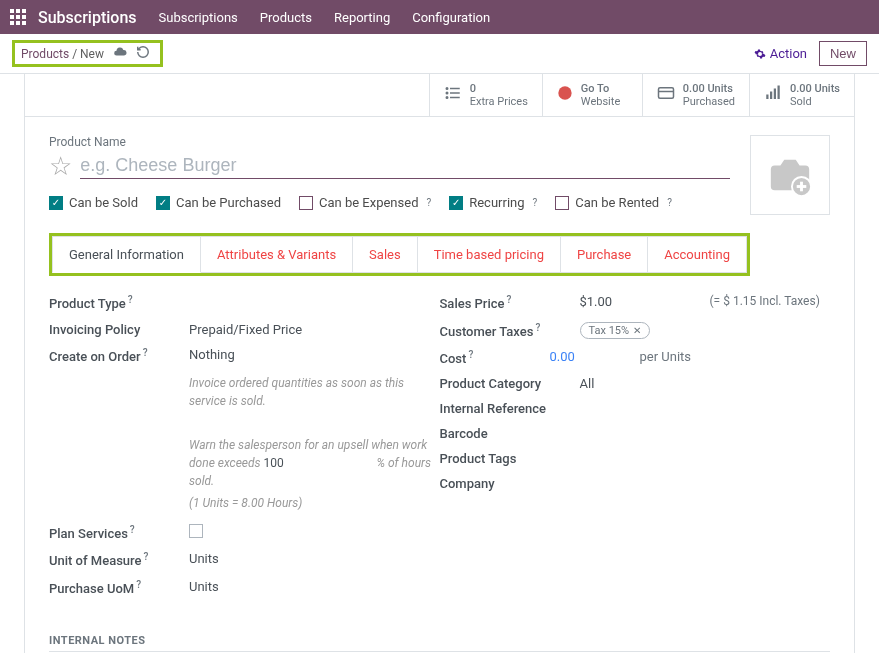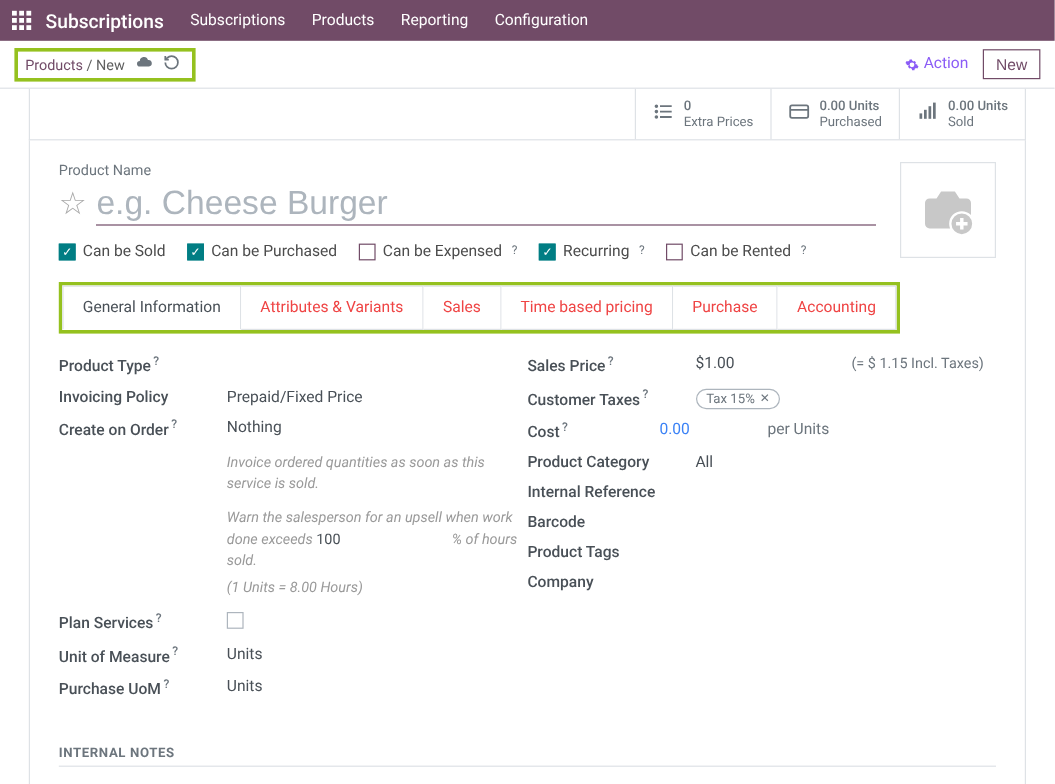--- a/index.html
+++ b/index.html
@@ -12,38 +12,38 @@
 .topbar .menu { display: flex; gap: 22px; font-size: 13px; }
 .topbar .menu-item { cursor: pointer; }
 
 .controlbar { height: 40px; border-bottom: 1px solid #dee2e6; display: flex; align-items: center; justify-content: space-between; padding: 0 12px; }
 .controlbar .left { display: flex; align-items: center; gap: 10px; }
 .highlight-box { border: 3px solid #95c11f; padding: 2px 10px 2px 6px; display: flex; align-items: center; gap: 8px; }
 .breadcrumb { font-size: 12px; color: #5f5f5f; }
 .breadcrumb .link { color: #714B67; }
 .cloud-icon, .discard-icon { color: #6c757d; cursor: pointer; }
 .controlbar .right { display: flex; align-items: center; gap: 12px; }
-.action-btn { color: #8b5cf6; cursor: pointer; font-size: 13px; display: flex; align-items: center; gap: 4px; }
+.action-btn { color: #4c1d95; cursor: pointer; font-size: 13px; display: flex; align-items: center; gap: 4px; }
 .new-btn { border: 1px solid #714B67; color: #714B67; padding: 4px 10px; font-size: 13px; background: #fff; cursor: pointer; }
 
 .sheet-wrap { padding: 0 24px; }
 .statbar { display: flex; justify-content: flex-end; border: 1px solid #dee2e6; border-top: none; margin: 0 0 0 0; }
 .stat-btn { border-left: 1px solid #dee2e6; padding: 8px 14px; display: flex; align-items: center; gap: 8px; min-width: 100px; cursor: pointer; }
 .stat-btn .icon { color: #6c757d; font-size: 16px; }
 .stat-btn .icon.red { color: #d9534f; }
 .stat-btn .text { display: flex; flex-direction: column; font-size: 11px; line-height: 1.2; color: #6c757d; }
 .stat-btn .text .val { font-weight: 500; }
 
 .sheet { border-left: 1px solid #dee2e6; border-right: 1px solid #dee2e6; border-bottom: 1px solid #dee2e6; padding: 18px 24px 24px 24px; }
 .title-row { display: flex; justify-content: space-between; gap: 20px; }
 .title-left { flex: 1; }
 .label-small { font-size: 12px; color: #6c757d; margin-bottom: 2px; display: block; }
 .name-row { display: flex; align-items: center; gap: 8px; }
 .star { font-size: 26px; color: #aaa; cursor: pointer; }
-.name-input { flex: 1; border: none; border-bottom: 1px solid #714B67; font-size: 28px; color: #adb5bd; padding: 2px 0; outline: none; background: transparent; }
+.name-input { flex: 1; border: none; border-bottom: 1px solid #714B67; font-size: 18px; color: #adb5bd; padding: 2px 0; outline: none; background: transparent; }
 .name-input::placeholder { color: #adb5bd; }
 .img-box { width: 80px; height: 80px; border: 1px solid #dee2e6; display: flex; align-items: center; justify-content: center; color: #adb5bd; cursor: pointer; }
 
 .checks { display: flex; gap: 18px; margin-top: 14px; font-size: 13px; flex-wrap: wrap; }
 .check { display: flex; align-items: center; gap: 6px; cursor: pointer; }
 .cbox { width: 14px; height: 14px; border: 1px solid #714B67; display: flex; align-items: center; justify-content: center; font-size: 10px; color: #fff; }
 .cbox.checked { background: #017e84; border-color: #017e84; }
 .cbox.unchecked { background: #fff; }
 .help { color: #6c757d; font-size: 10px; vertical-align: super; margin-left: 2px; }
 
@@ -53,21 +53,21 @@
 .tab { padding: 10px 16px; border: 1px solid #dee2e6; border-left: none; font-size: 13px; color: #ef4444; cursor: pointer; background: #fff; }
 .tab:first-child { border-left: 1px solid #dee2e6; }
 .tab.active { color: #495057; border-bottom-color: #fff; }
 
 .form-grid { display: flex; margin-top: 18px; }
 .col { flex: 1; }
 .frow { display: flex; margin-bottom: 10px; align-items: flex-start; font-size: 13px; }
 .flabel { width: 140px; color: #495057; font-weight: 500; }
 .fval { flex: 1; color: #495057; }
 .hint { color: #999; font-style: italic; font-size: 12px; margin: 6px 0 0 140px; line-height: 1.5; }
-.hint2 { color: #999; font-style: italic; font-size: 12px; margin: 10px 0 0 140px; line-height: 1.5; }
+.hint2 { color: #999; font-style: italic; font-size: 12px; margin: 26px 0 0 140px; line-height: 1.5; }
 .hint3 { color: #999; font-style: italic; font-size: 12px; margin: 6px 0 0 140px; }
 .inline-num { color: #495057; font-style: normal; display: inline-block; width: 110px; }
 .checkbox-small { width: 14px; height: 14px; border: 1px solid #adb5bd; display: inline-block; }
 .tag { display: inline-flex; align-items: center; border: 1px solid #adb5bd; border-radius: 10px; padding: 1px 8px; font-size: 11px; color: #6c757d; gap: 4px; }
 .tag .x { font-size: 10px; cursor: pointer; }
 .price-note { color: #6c757d; font-size: 12px; margin-left: 40px; }
 .three-col { display: flex; }
 .three-col .c1 { width: 110px; font-weight: 500; color: #495057; }
 .three-col .c2 { width: 90px; color: #3b82f6; }
 .three-col .c3 { color: #6c757d; }
@@ -141,20 +141,31 @@
             <circle cx="4" cy="12" r="1" fill="currentColor"></circle>
             <circle cx="4" cy="18" r="1" fill="currentColor"></circle>
           </svg>
       </span>
       <span class="text">
           <span class="val">0</span>
           <span>Extra Prices</span>
         </span>
     </div>
     <div class="stat-btn">
+      <span class="icon red">
+        <svg width="16" height="16" viewBox="0 0 24 24" fill="currentColor">
+            <circle cx="12" cy="12" r="10"></circle>
+          </svg>
+      </span>
+      <span class="text">
+          <span class="val">Go To</span>
+          <span>Website</span>
+        </span>
+    </div>
+    <div class="stat-btn">
       <span class="icon">
         <svg width="18" height="18" viewBox="0 0 24 24" fill="none" stroke="currentColor" stroke-width="2">
             <rect x="2" y="5" width="20" height="14" rx="2"></rect>
             <line x1="2" y1="10" x2="22" y2="10"></line>
           </svg>
       </span>
       <span class="text">
           <span class="val">0.00 Units</span>
           <span>Purchased</span>
         </span>

